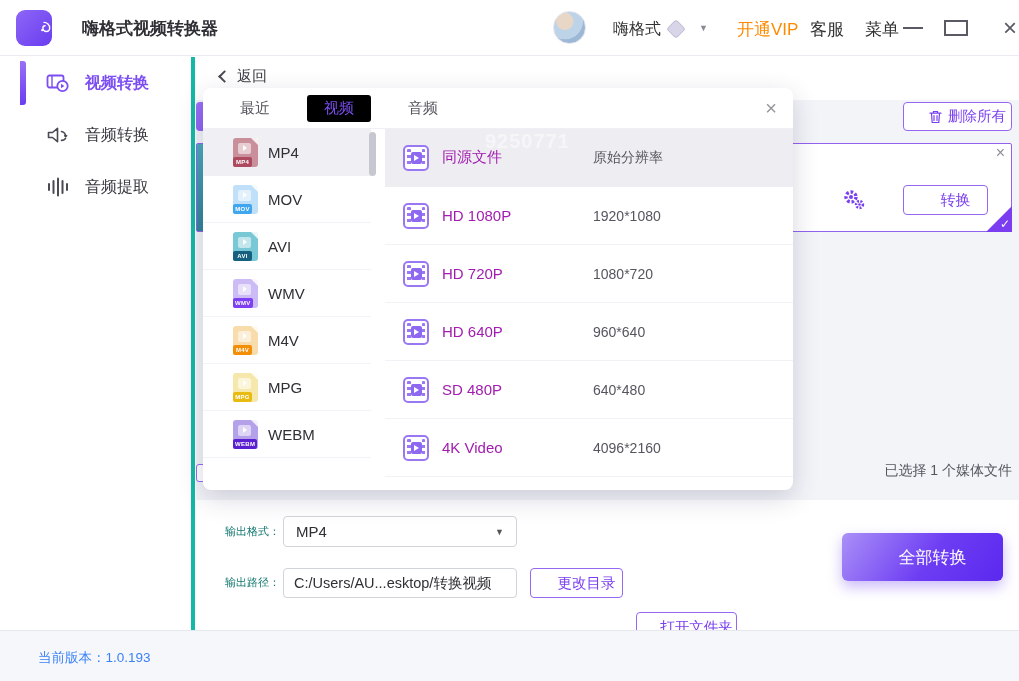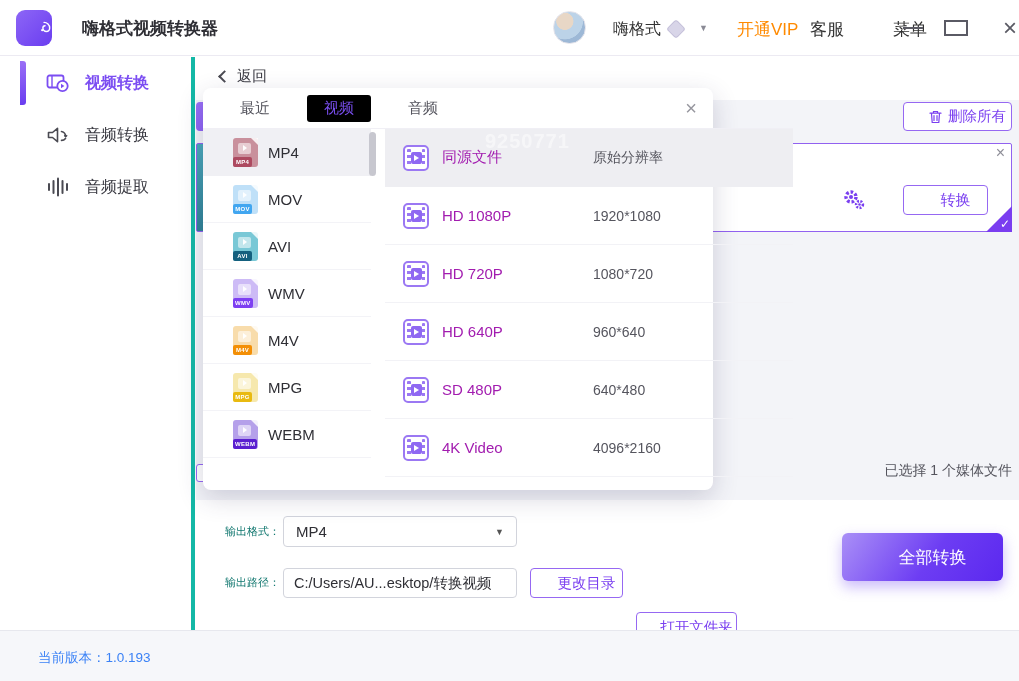--- a/index.html
+++ b/index.html
@@ -62,21 +62,21 @@
   .lbl-format { left:205px; top:524px; }
   .lbl-path { left:205px; top:575px; }
   .select-box { left:283px; top:516px; width:234px; height:31px; background:#fff; border:1px solid #d2d4dc; border-radius:4px; display:flex; align-items:center; padding:0 12px; font-size:15px; color:#2f2f35; cursor:pointer; }
   .select-caret { margin-left:auto; font-size:9px; color:#555; }
   .path-input { left:283px; top:568px; width:234px; height:30px; border:1px solid #d2d4dc; border-radius:4px; padding:0 10px; font-size:14.5px; color:#2f2f35; font-family:"Liberation Sans","DejaVu Sans",sans-serif; background:#fff; }
   .change-dir { left:530px; top:568px; width:93px; height:30px; }
   .open-folder { left:636px; top:568px; width:101px; height:30px;margin-top:44px; }
   .convert-all { left:842px; top:533px; width:161px; height:48px; border:none; border-radius:6px; background:linear-gradient(125deg,#aa90f7 0%,#7а4df3 45%,#5f2cf0 100%); background:linear-gradient(125deg,#aa90f7 0%,#6d3df3 55%,#5b28ef 100%); color:#fff; font-size:17px; display:flex; align-items:center; justify-content:center; cursor:pointer; box-shadow:0 6px 14px rgba(106,61,240,.35); }
 
   
-  .popup { left:203px; top:88px; width:510px; height:402px; background:#fff; border-radius:8px; box-shadow:0 8px 26px rgba(50,45,90,.20); z-index:20;text-decoration:underline; }
+  .popup { left:203px; top:88px; width:590px; height:402px; background:#fff; border-radius:8px; box-shadow:0 8px 26px rgba(50,45,90,.20); z-index:20;text-decoration:underline; }
   .tabs-row { position:absolute; left:0; top:0; width:590px; height:41px; border-bottom:1px solid #f0eff5; display:flex; align-items:center; padding-left:20px; }
   .tab { width:64px; height:27px; display:flex; align-items:center; justify-content:center; font-size:15px; color:#55555e; border-radius:3px; margin-right:20px; cursor:pointer; }
   .tab.active { background:#000000; color:#7a4ff0; }
   .popup-close { position:absolute; right:16px; top:10px; font-size:20px; color:#96969e; line-height:20px; cursor:pointer; }
 
   .fmt-list { position:absolute; left:0; top:41px; width:168px; }
   .fmt-row { height:47px; display:flex; align-items:center; padding-left:30px; gap:10px; border-bottom:1px solid #f3f3f7; font-size:15px; color:#2f2f35; cursor:pointer; }
   .fmt-row.selected { background:#f0f0f4; border-bottom-color:#f0f0f4; }
   .fmt-icon { position:relative; width:25px; height:29px; border-radius:3px; flex:0 0 auto; }
   .fmt-fold { position:absolute; right:0; top:0; width:0; height:0; border-left:7px solid transparent; border-top:7px solid #fff; opacity:.85; }
@@ -111,21 +111,21 @@
   <div class="abs app-title" style="z-index:41;">嗨格式视频转换器</div>
 
   <div class="abs avatar" style="z-index:41;"></div>
   <div class="abs username" style="z-index:41;">嗨格式</div>
   <div class="abs badge-gem" style="z-index:41;">
       <div class="gem"></div>
     </div>
   <div class="abs acct-caret" style="z-index:41;">▼</div>
   <div class="abs vip" style="z-index:41;">开通VIP</div>
   <div class="abs support" style="z-index:41;">客服</div>
-  <div class="abs menu" style="z-index:41;margin-left:28px;">菜单</div>
+  <div class="abs menu" style="z-index:41;">菜单</div>
   <div class="abs win-min" style="z-index:41;"></div>
   <div class="abs win-max" style="z-index:41;"></div>
   <div class="abs win-close" style="z-index:41;">×</div>
 
   <div class="abs sidebar">
     <div class="side-item active">
       <span class="side-icon">
         <svg width="24" height="20" viewBox="0 0 24 20">
           <rect x="1.5" y="2.5" width="16" height="12" rx="2" fill="none" stroke="#7b4df2" stroke-width="1.8"></rect>
           <line x1="6" y1="2.5" x2="6" y2="14.5" stroke="#7b4df2" stroke-width="1.4"></line>

